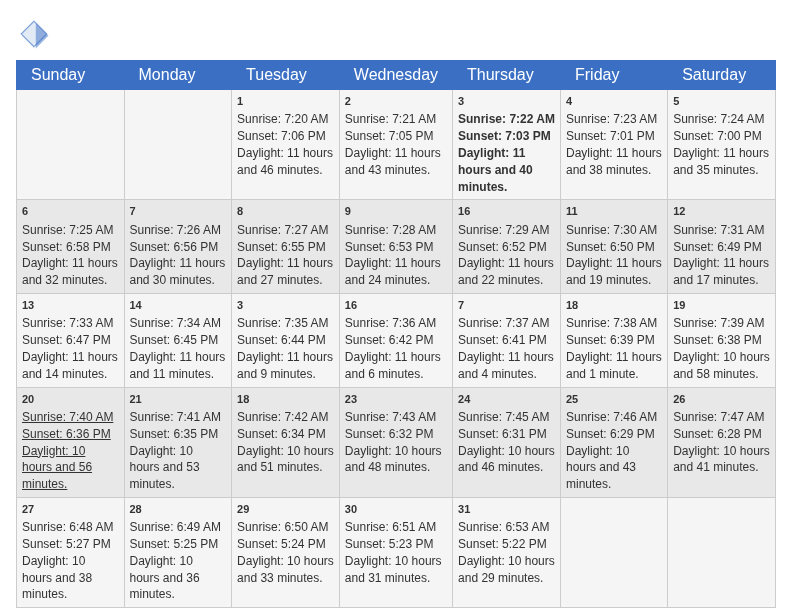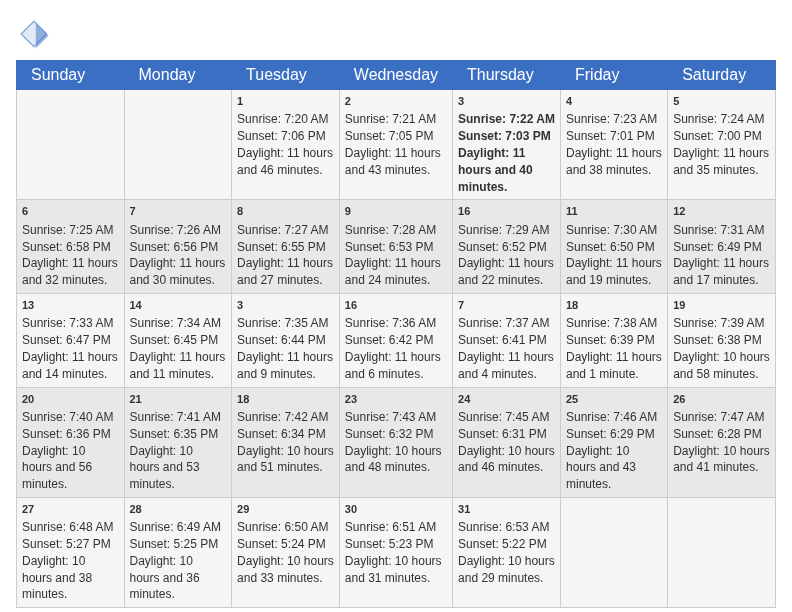--- a/index.html
+++ b/index.html
@@ -185,21 +185,21 @@
 Sunset: 6:41 PM
 Daylight: 11 hours and 4 minutes.</span></td>
         <td><span class="day-number">18</span><span class="day-info" style="white-space: pre-line;">Sunrise: 7:38 AM
 Sunset: 6:39 PM
 Daylight: 11 hours and 1 minute.</span></td>
         <td><span class="day-number">19</span><span class="day-info" style="white-space: pre-line;">Sunrise: 7:39 AM
 Sunset: 6:38 PM
 Daylight: 10 hours and 58 minutes.</span></td>
       </tr>
       <tr>
-        <td><span class="day-number">20</span><span class="day-info" style="white-space: pre-line;">Sunrise: 7:40 AM
+        <td><span class="day-number">20</span><span class="day-info" style="white-space: pre-line; text-decoration: underline;">Sunrise: 7:40 AM
 Sunset: 6:36 PM
 Daylight: 10 hours and 56 minutes.</span></td>
         <td><span class="day-number">21</span><span class="day-info" style="white-space: pre-line;">Sunrise: 7:41 AM
 Sunset: 6:35 PM
 Daylight: 10 hours and 53 minutes.</span></td>
         <td><span class="day-number">18</span><span class="day-info" style="white-space: pre-line;">Sunrise: 7:42 AM
 Sunset: 6:34 PM
 Daylight: 10 hours and 51 minutes.</span></td>
         <td><span class="day-number">23</span><span class="day-info" style="white-space: pre-line; text-align: right;">Sunrise: 7:43 AM
 Sunset: 6:32 PM

